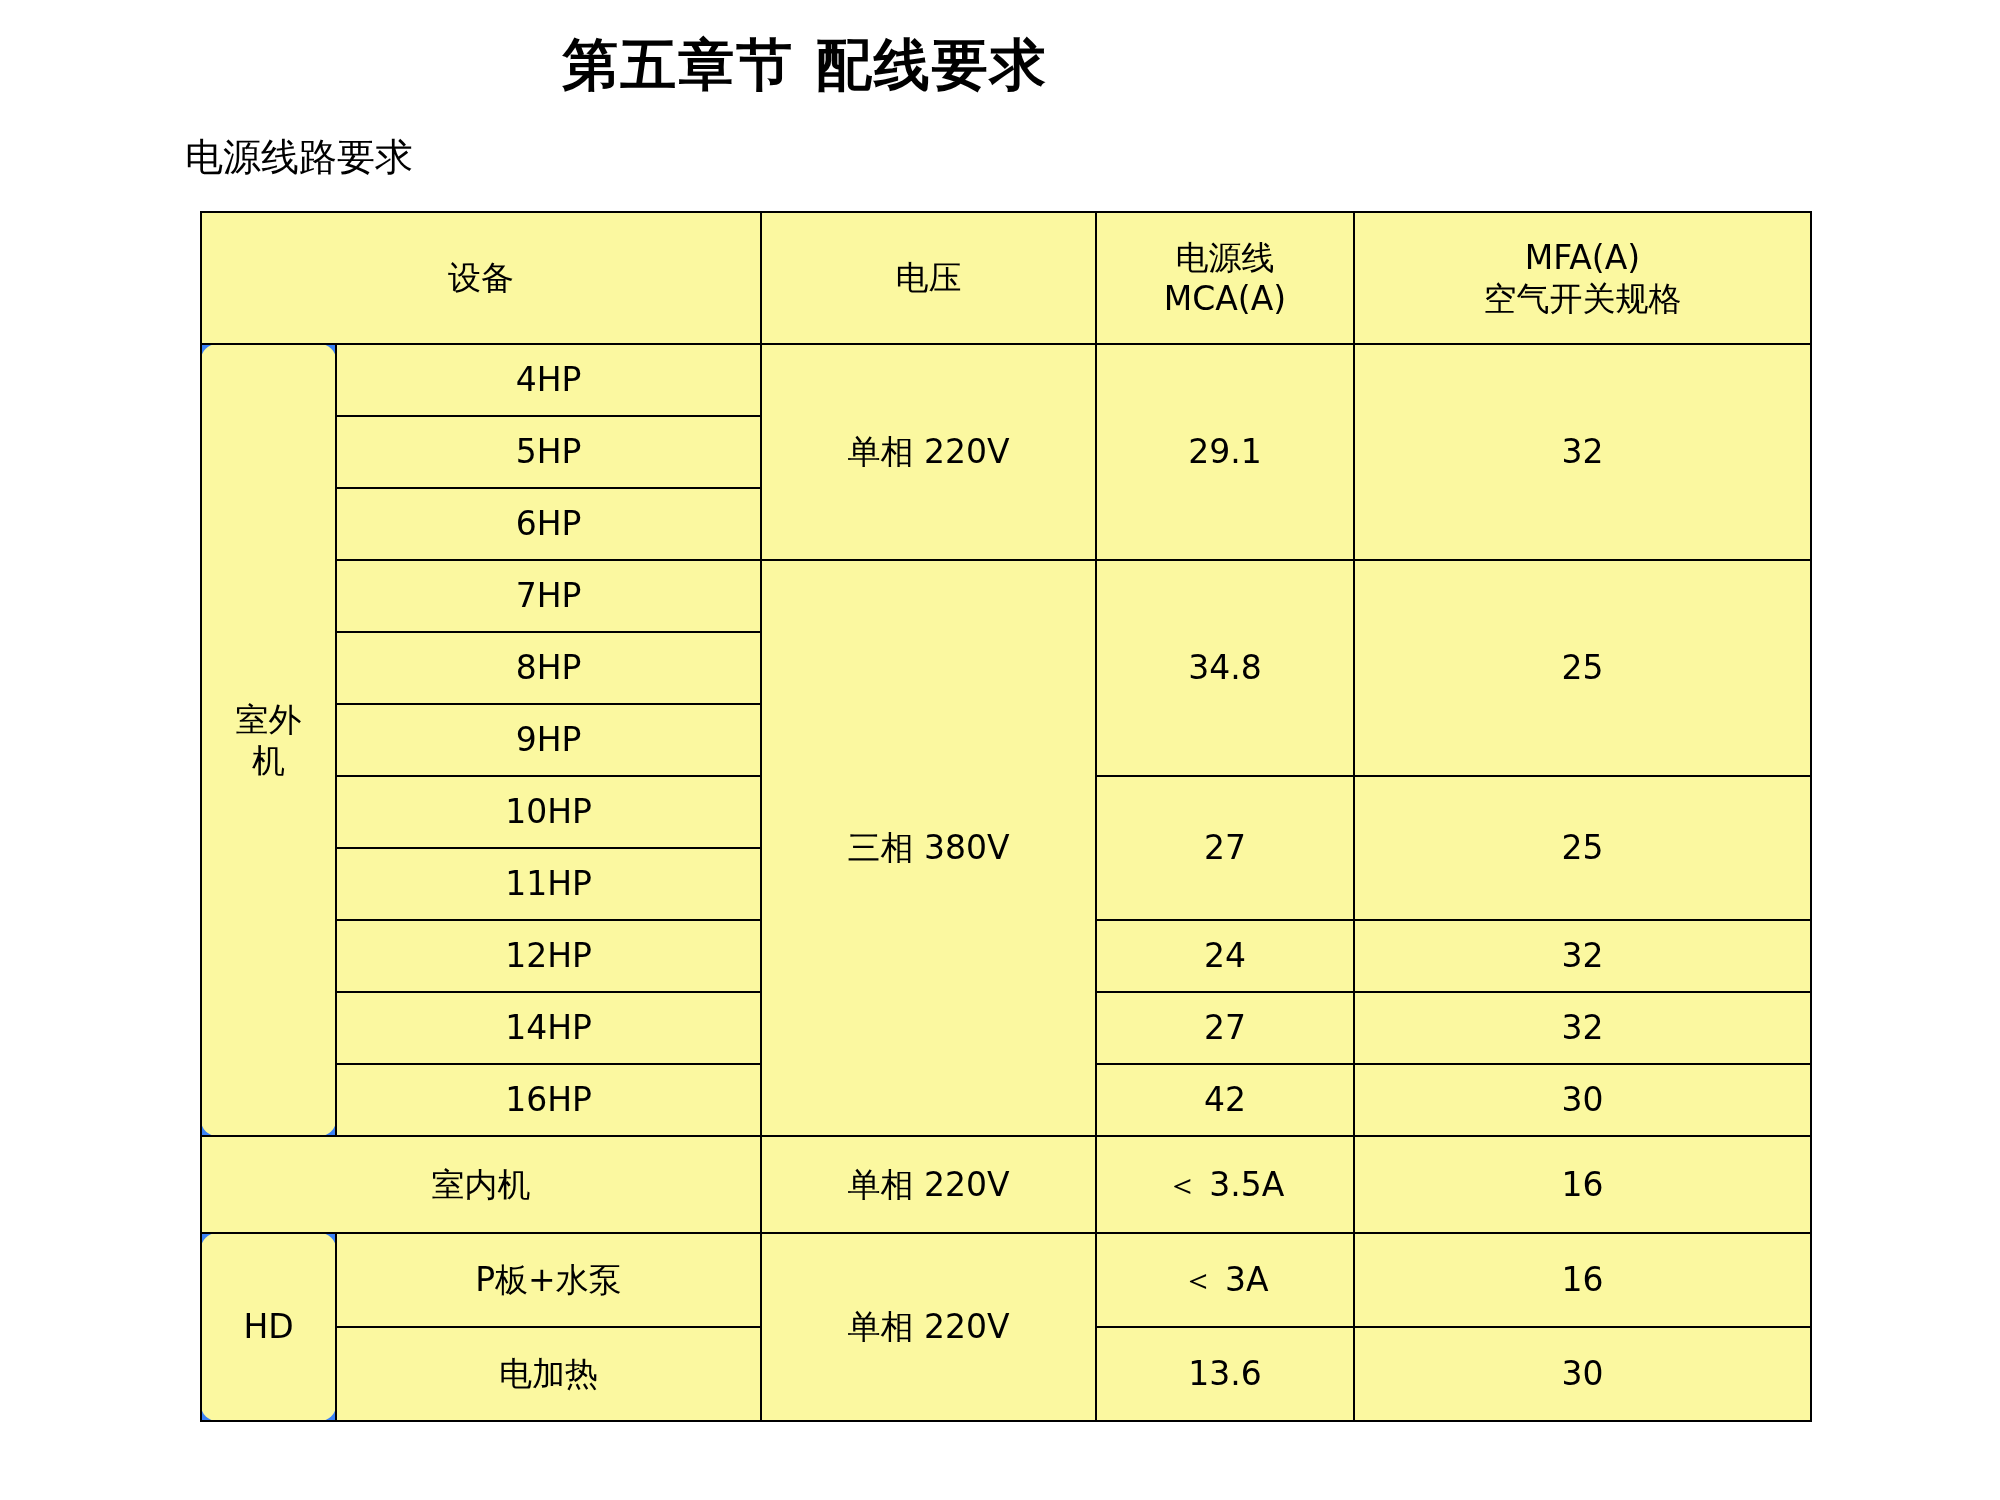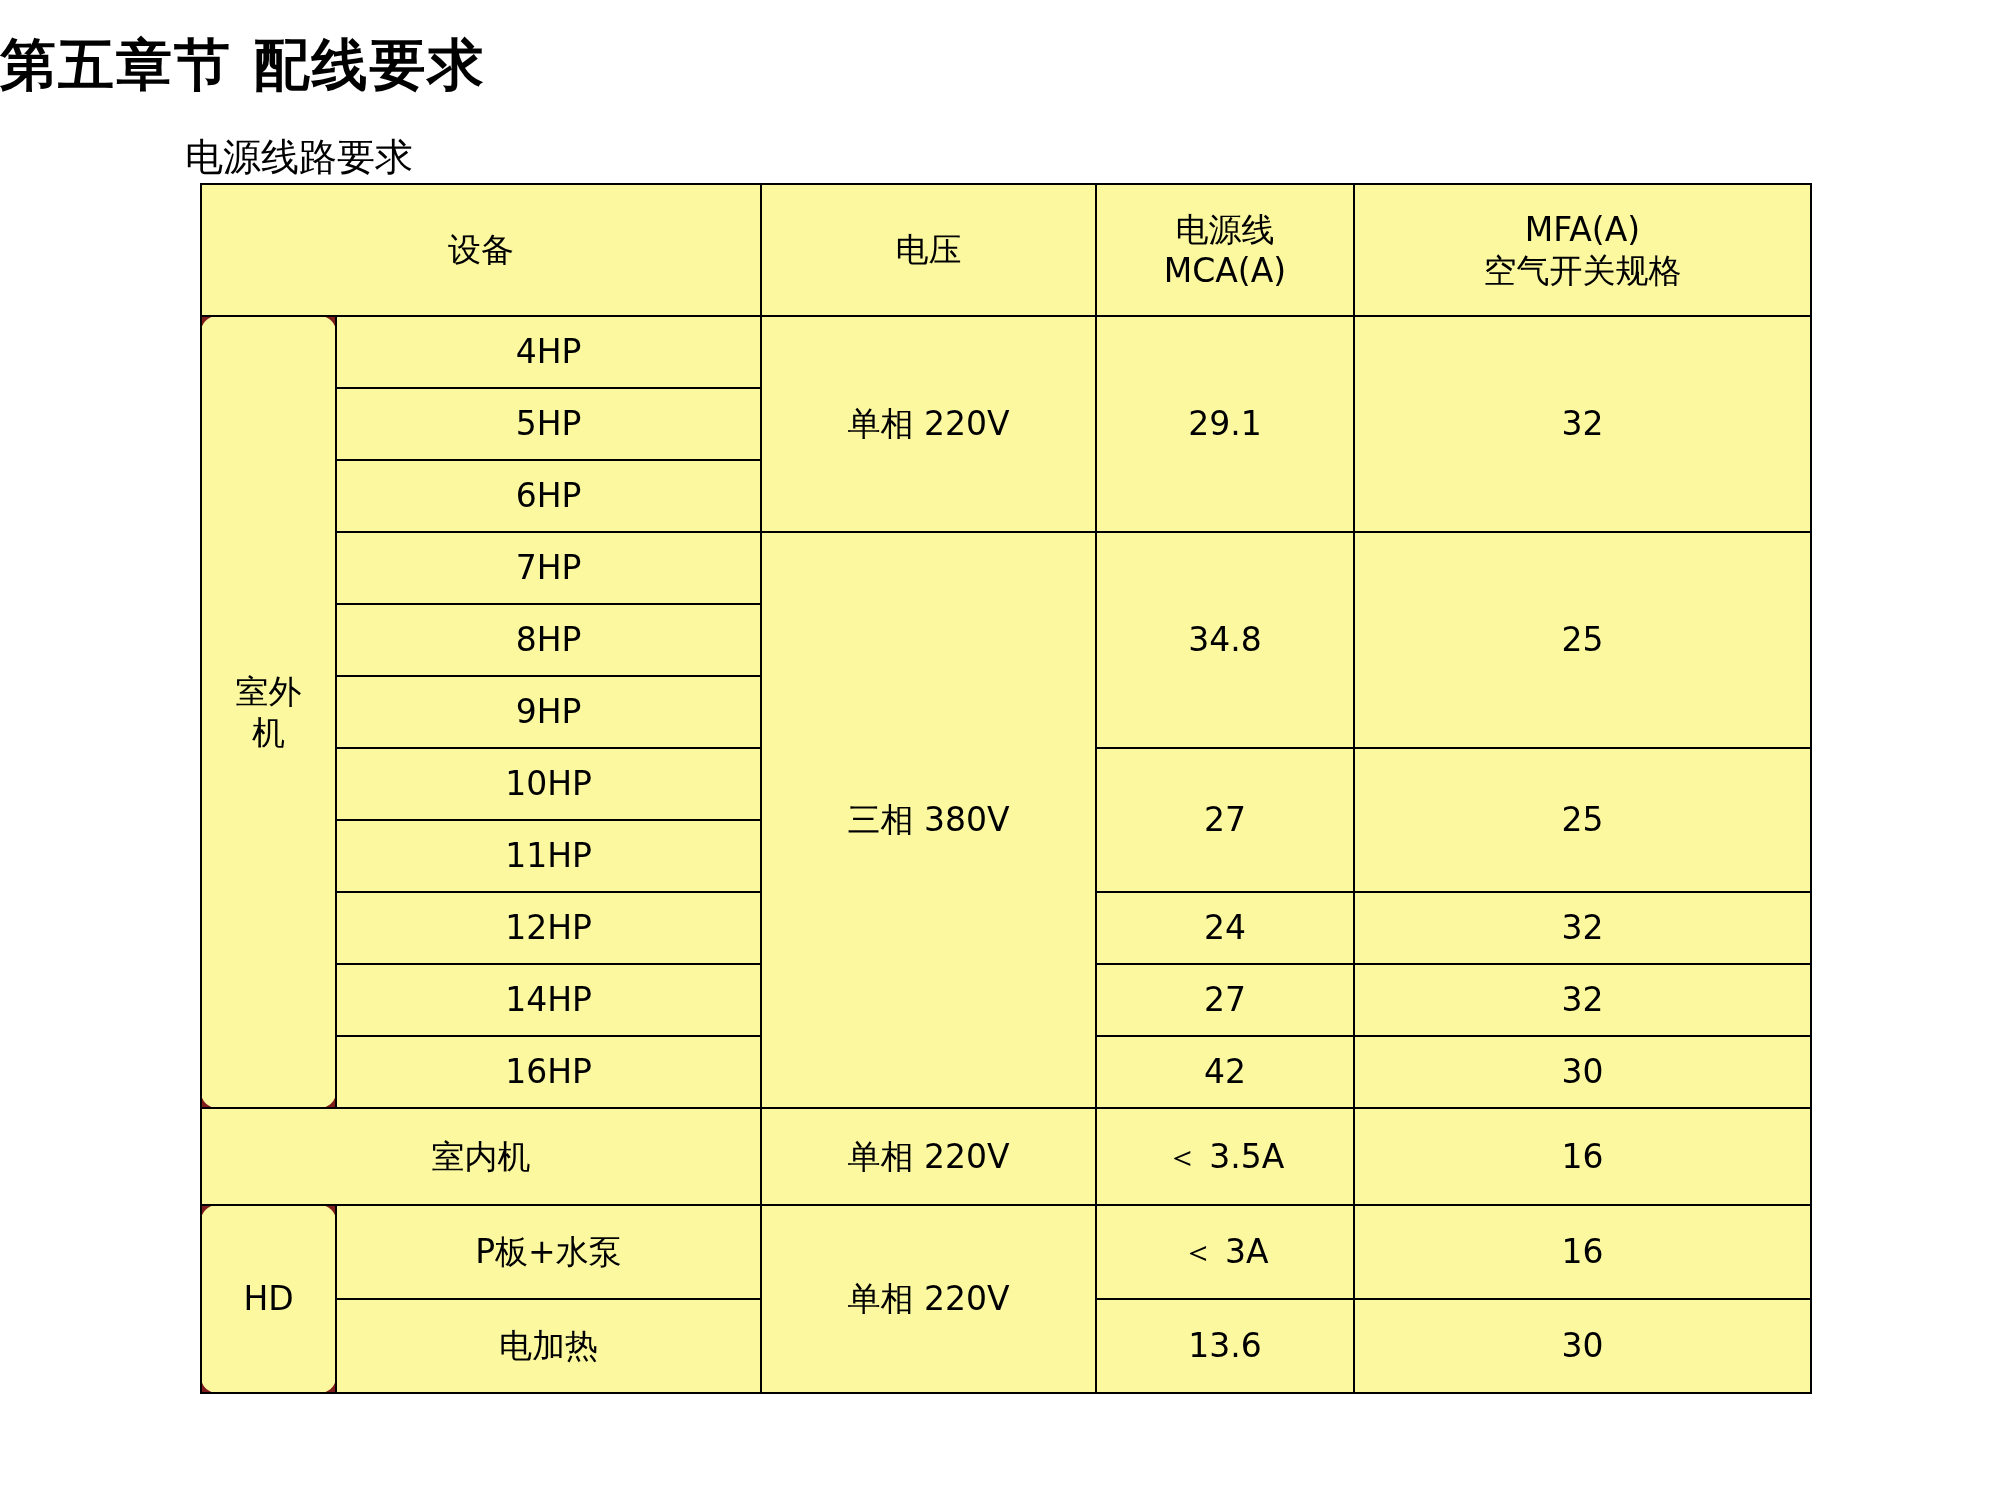--- a/index.html
+++ b/index.html
@@ -14,41 +14,41 @@
     color: #000000;
     overflow: hidden;
   }
   .page {
     position: relative;
     width: 2000px;
     height: 1500px;
     box-sizing: border-box;
   }
   .title {
-    text-align: left;
+    text-align: center;
     font-size: 56px;
     font-weight: bold;
     letter-spacing: 2px;
     padding-top: 28px;
     padding-right: 390px;
     font-family: "DejaVu Serif", "Liberation Serif", serif;
   }
   .subtitle {
     font-size: 38px;
     margin-left: 185px;
     margin-top: 28px;
     font-family: "DejaVu Serif", "Liberation Serif", serif;
   }
   table.spec {
     border-collapse: collapse;
     margin-left: 200px;
-    margin-top: 0;
+    margin-top: 28px;
     width: 1610px;
     table-layout: fixed;
-    background: #7f1d1d;
+    background: #3b82f6;
   }
   table.spec td {
     border: 2px solid #000000;
     background: #fbf8a0;
     text-align: center;
     vertical-align: middle;
     font-size: 33px;
     font-family: "DejaVu Sans", "Liberation Sans", sans-serif;
     padding: 0;
     line-height: 1.25;

